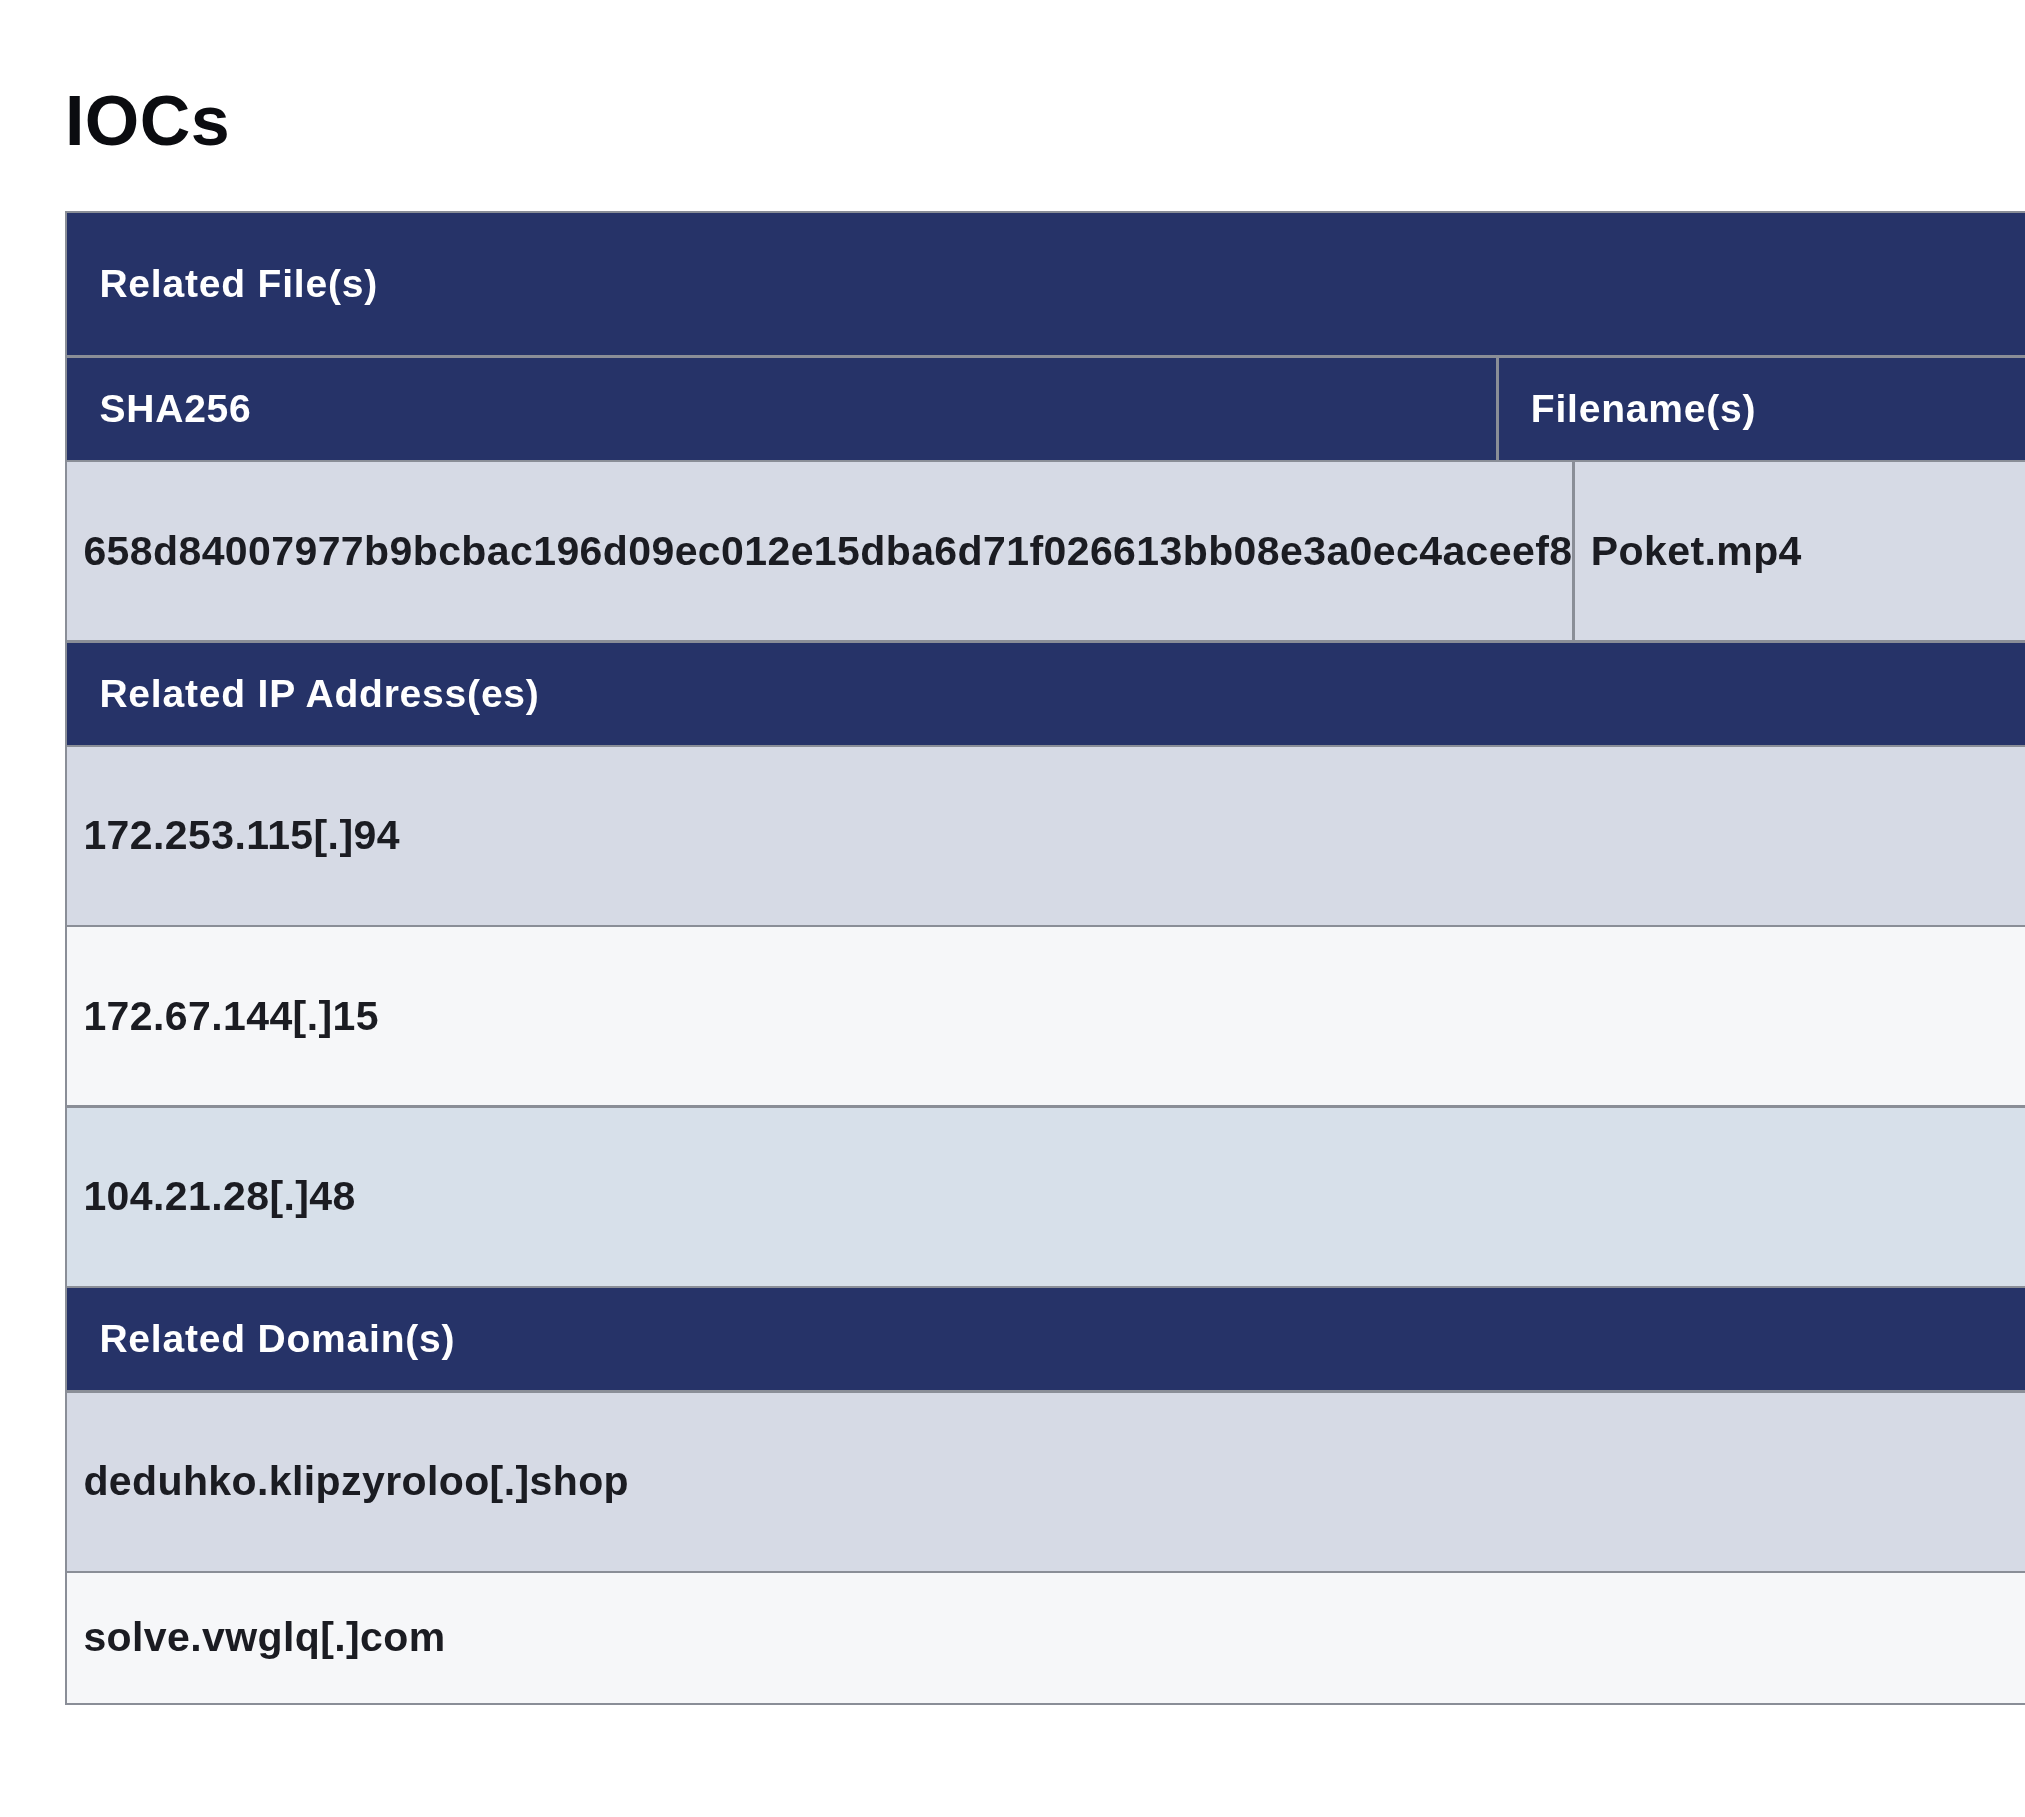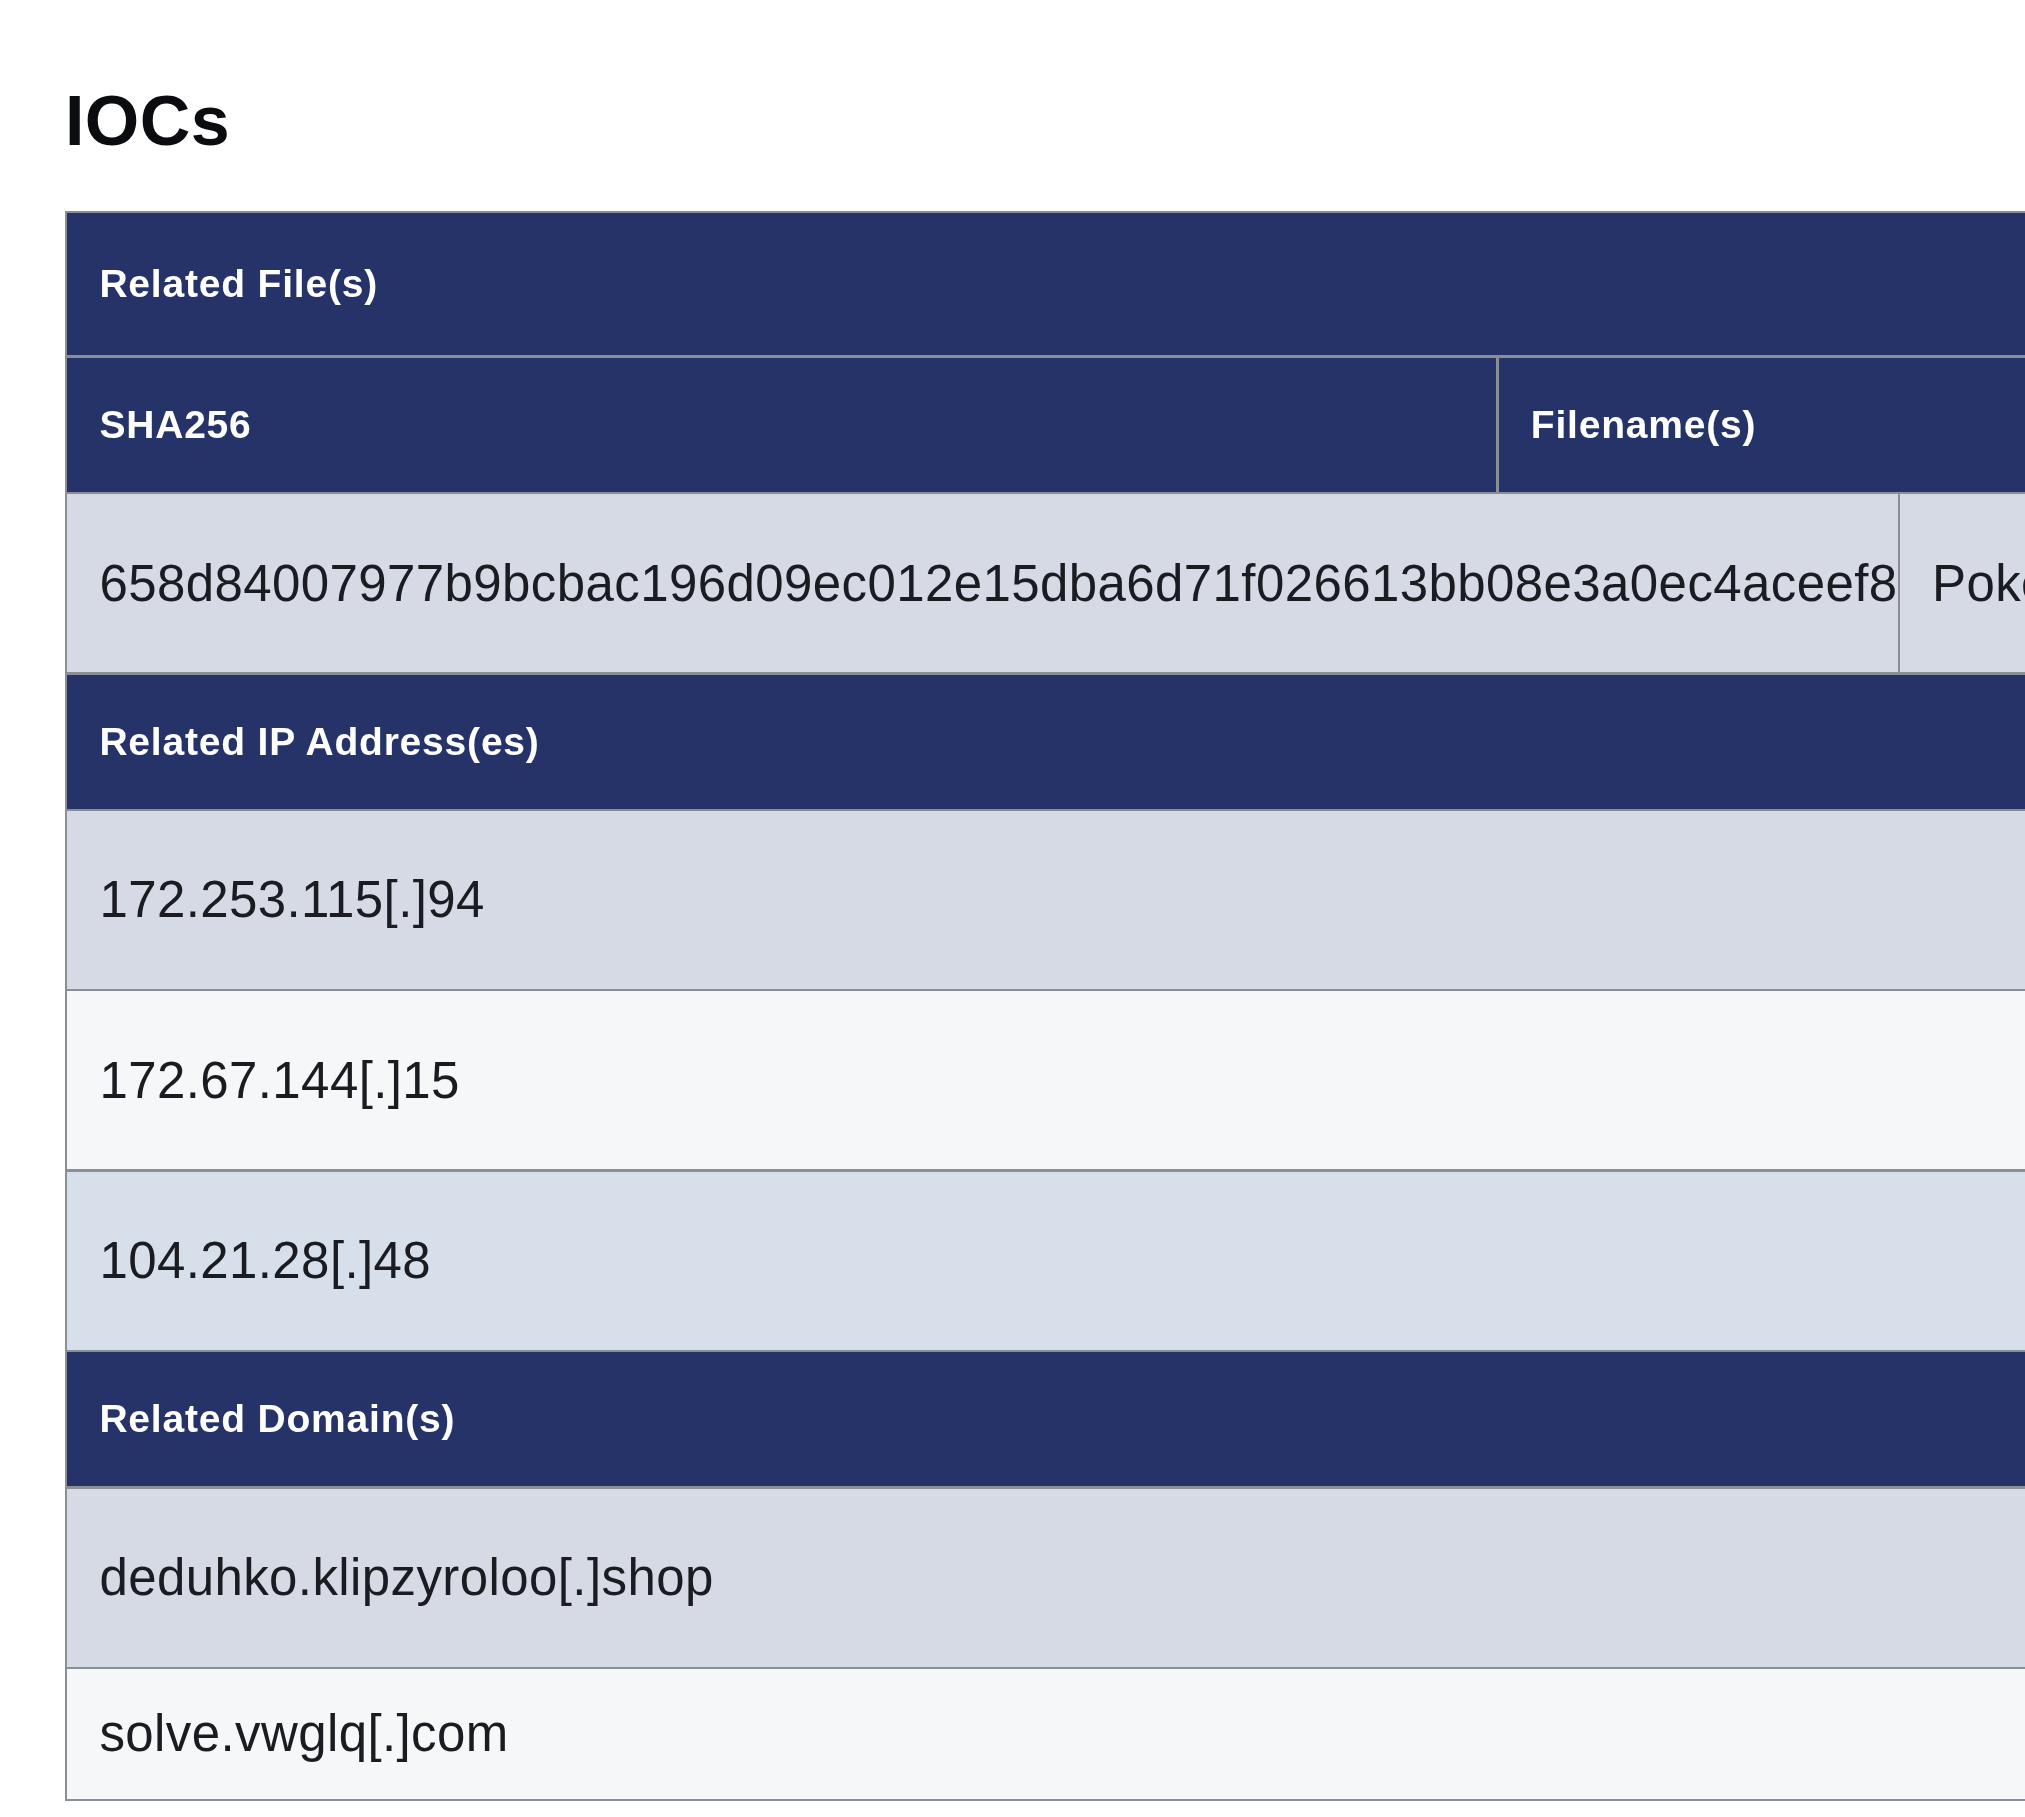--- a/index.html
+++ b/index.html
@@ -49,29 +49,30 @@
   .col-file { flex: 1 1 auto; }
 
   .section-header .cell {
     background: #263368;
     color: #ffffff;
     font-size: 39px;
     font-weight: 600;
     letter-spacing: 0.8px;
   }
   .h-tall  { height: 142px; }
-  .h-head  { height: 134px; }
+  .h-head  { height: 102px; }
   .h-row   { height: 178px; }
   .h-row-s { height: 130px; }
 
   .data .cell {
     color: #1b1c22;
-    font-size: 51px;
-    font-weight: 400;
+    font-size: 41px;
+    font-weight: 700;
     letter-spacing: 0.4px;
+    padding-left: 16px;
   }
   .row-a .cell { background: #d6dae5; }
   .row-b .cell { background: #f6f7f9; }
   .row-c .cell { background: #d7e0ea; }
 </style>
 </head>
 <body>
 
 <div class="page">
 

